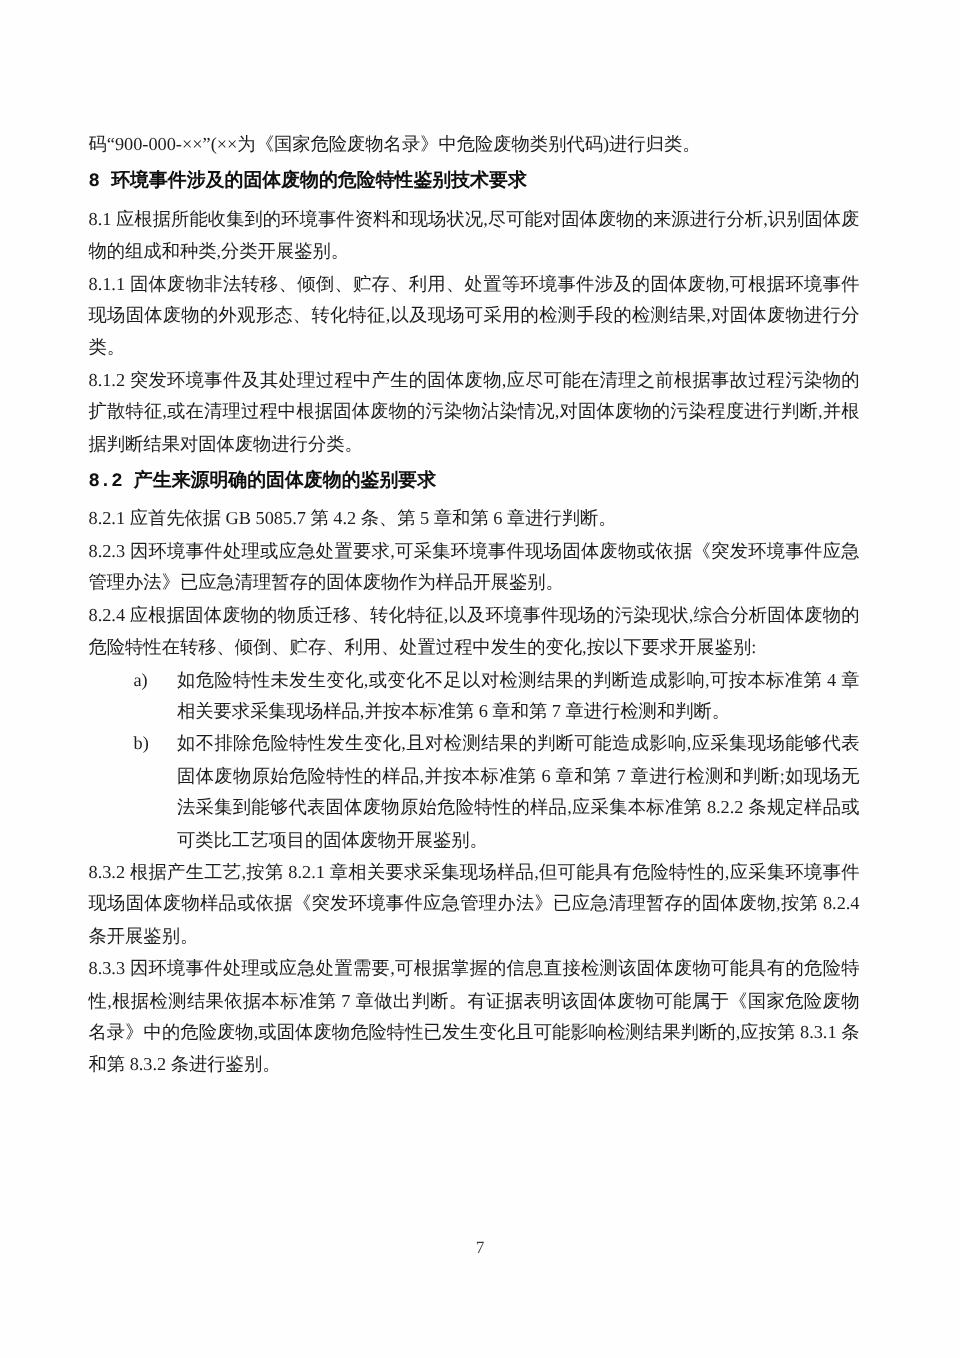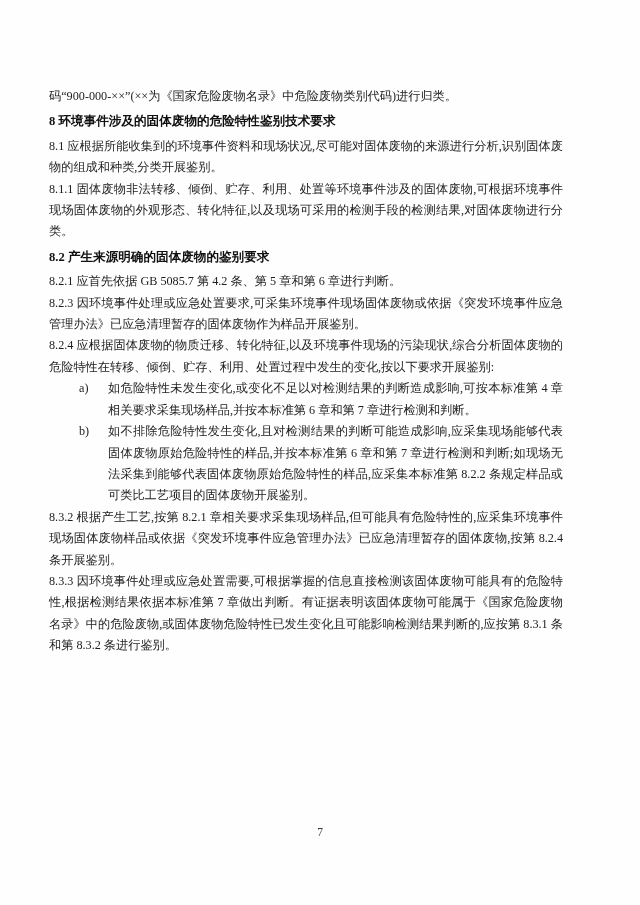--- a/index.html
+++ b/index.html
@@ -12,31 +12,31 @@
     width: 640px;
     height: 905px;
     background: #fefefe;
     overflow: hidden;
     font-family: "Liberation Serif", "DejaVu Serif", serif;
     color: #1c1c1c;
   }
   .content {
     position: absolute;
     top: 86px;
-    left: 49px;
+    left: 59px;
     width: 514px;
   }
   .para {
     font-size: 12.2px;
     line-height: 21.4px;
     text-align: justify;
     margin: 0;
   }
   .heading {
-    font-family: Liberation Serif, serif;
+    font-family: Liberation Mono, monospace;
     font-weight: bold;
     font-size: 12.6px;
     line-height: 21.4px;
     margin: 4px 0 3px 0;
     color: #111111;
   }
   .list-item {
     position: relative;
     padding-left: 59px;
     font-size: 12.2px;
@@ -65,20 +65,21 @@
   <div class="content">
 
     <p class="para">码“900-000-××”(××为《国家危险废物名录》中危险废物类别代码)进行归类。</p>
 
     <h2 class="heading">8 环境事件涉及的固体废物的危险特性鉴别技术要求</h2>
 
     <p class="para">8.1 应根据所能收集到的环境事件资料和现场状况,尽可能对固体废物的来源进行分析,识别固体废物的组成和种类,分类开展鉴别。</p>
 
     <p class="para">8.1.1 固体废物非法转移、倾倒、贮存、利用、处置等环境事件涉及的固体废物,可根据环境事件现场固体废物的外观形态、转化特征,以及现场可采用的检测手段的检测结果,对固体废物进行分类。</p>
 
+    <p class="para">8.1.2 突发环境事件及其处理过程中产生的固体废物,应尽可能在清理之前根据事故过程污染物的扩散特征,或在清理过程中根据固体废物的污染物沾染情况,对固体废物的污染程度进行判断,并根据判断结果对固体废物进行分类。</p>
 
     <h2 class="heading">8.2 产生来源明确的固体废物的鉴别要求</h2>
 
     <p class="para">8.2.1 应首先依据 GB 5085.7 第 4.2 条、第 5 章和第 6 章进行判断。</p>
 
 
     <p class="para">8.2.3 因环境事件处理或应急处置要求,可采集环境事件现场固体废物或依据《突发环境事件应急管理办法》已应急清理暂存的固体废物作为样品开展鉴别。</p>
 
     <p class="para">8.2.4 应根据固体废物的物质迁移、转化特征,以及环境事件现场的污染现状,综合分析固体废物的危险特性在转移、倾倒、贮存、利用、处置过程中发生的变化,按以下要求开展鉴别:</p>
 

